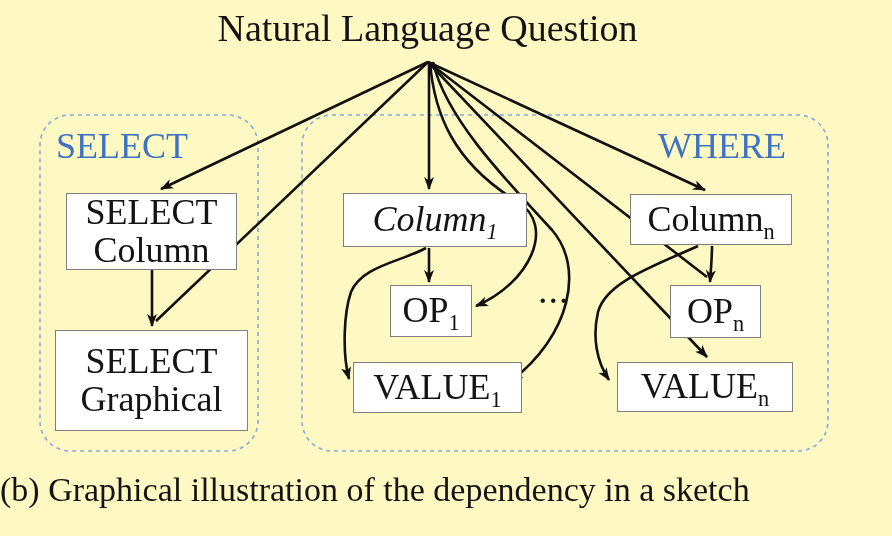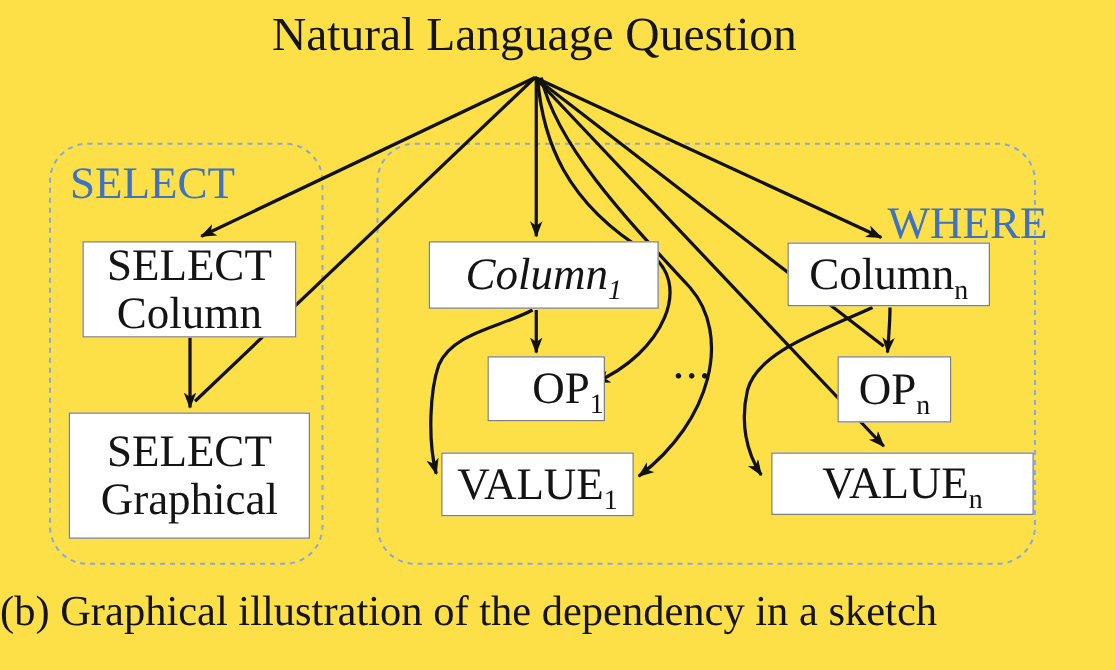--- a/index.html
+++ b/index.html
@@ -3,35 +3,35 @@
 <meta charset="utf-8">
 <style>
   :root{
     --label-blue:#3d72c4;
     --dash-blue:#85aadc;
     --box-border:#7f7f7f;
     --ink:#141414;
   }
   html,body{margin:0;padding:0;background:#ffffff;}
   .canvas{
-    position:relative;width:892px;height:536px;background:#fde047;overflow:hidden;
+    position:relative;width:892px;height:536px;background:#fef9c3;overflow:hidden;
     font-family:"Liberation Serif","DejaVu Serif",serif;color:var(--ink);
   }
   .canvas svg{position:absolute;left:0;top:0;z-index:1;}
   .edge{fill:none;stroke:#111;stroke-width:2.6px;}
   .grp-outline{fill:none;stroke:var(--dash-blue);stroke-width:1.6px;stroke-dasharray:4 4;}
   .fig-title{
     position:absolute;left:215px;top:6px;width:425px;text-align:center;
     font-size:38px;line-height:44px;z-index:2;white-space:nowrap;
   }
   .grp-label{
     position:absolute;top:126px;font-size:36px;line-height:40px;color:var(--label-blue);z-index:2;white-space:nowrap;
   }
   .grp-label.sel{left:56px;}
-  .grp-label.whr{left:710px;margin-top:32px;}
+  .grp-label.whr{left:658px;}
   .node{
     position:absolute;background:#ffffff;border:1.4px solid var(--box-border);
     display:flex;flex-direction:column;align-items:center;justify-content:center;
     font-size:36px;line-height:1.05;z-index:2;text-align:center;box-sizing:border-box;white-space:nowrap;
   }
   .node sub{font-size:0.62em;line-height:0;}
   .ellipsis{position:absolute;left:538px;top:268px;font-size:38px;letter-spacing:1px;z-index:2;}
   .fig-caption{
     position:absolute;left:0px;top:470px;width:852px;text-align:left;
     font-size:34px;line-height:40px;z-index:2;white-space:nowrap;
@@ -79,37 +79,37 @@
 
   <div class="node" style="left:55px;top:330px;width:193px;height:101px;">
     <span>SELECT</span>
     <span>Graphical</span>
   </div>
 
   <div class="node" style="left:343px;top:193px;width:184px;height:54px;font-style:italic;">
     <span><span>Column</span><sub>1</sub></span>
   </div>
 
-  <div class="node" style="left:390px;top:285px;width:94px;height:52px;align-items:flex-end;">
+  <div class="node" style="left:390px;top:285px;width:82px;height:52px;">
     <span><span>OP</span><sub>1</sub></span>
   </div>
 
-  <div class="node" style="left:353px;top:362px;width:154px;height:51px;">
+  <div class="node" style="left:353px;top:362px;width:169px;height:51px;">
     <span><span>VALUE</span><sub>1</sub></span>
   </div>
 
   <div class="node" style="left:630px;top:194px;width:162px;height:51px;justify-content:center;">
     <span><span>Column</span><sub>n</sub></span>
   </div>
 
   <div class="node" style="left:670px;top:285px;width:91px;height:53px;">
     <span><span>OP</span><sub>n</sub></span>
   </div>
 
-  <div class="node" style="left:617px;top:362px;width:210px;height:50px;">
+  <div class="node" style="left:617px;top:362px;width:176px;height:50px;">
     <span><span>VALUE</span><sub>n</sub></span>
   </div>
 
   <div class="ellipsis">...</div>
 
   <div class="fig-caption">(b) Graphical illustration of the dependency in a sketch</div>
 
 </div>
 
 </body></html>

